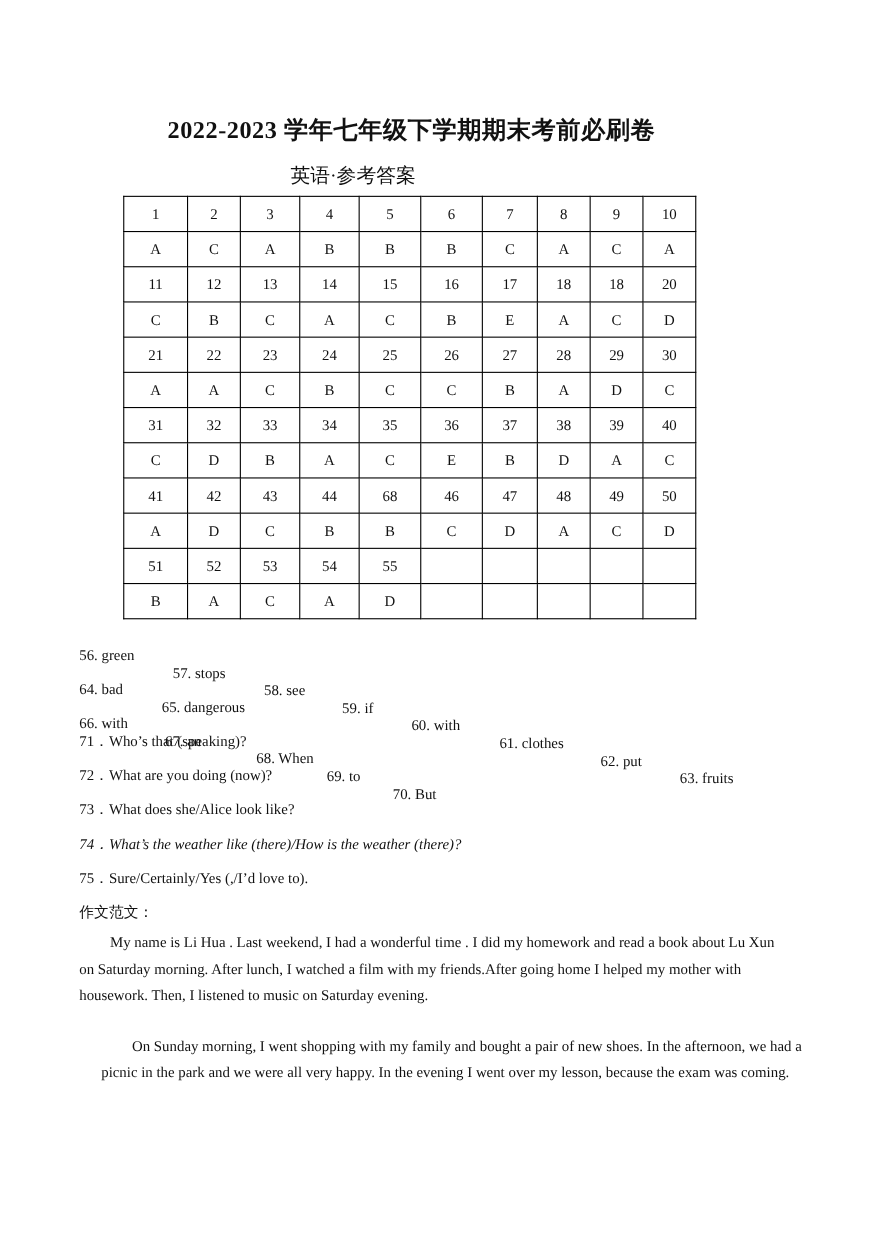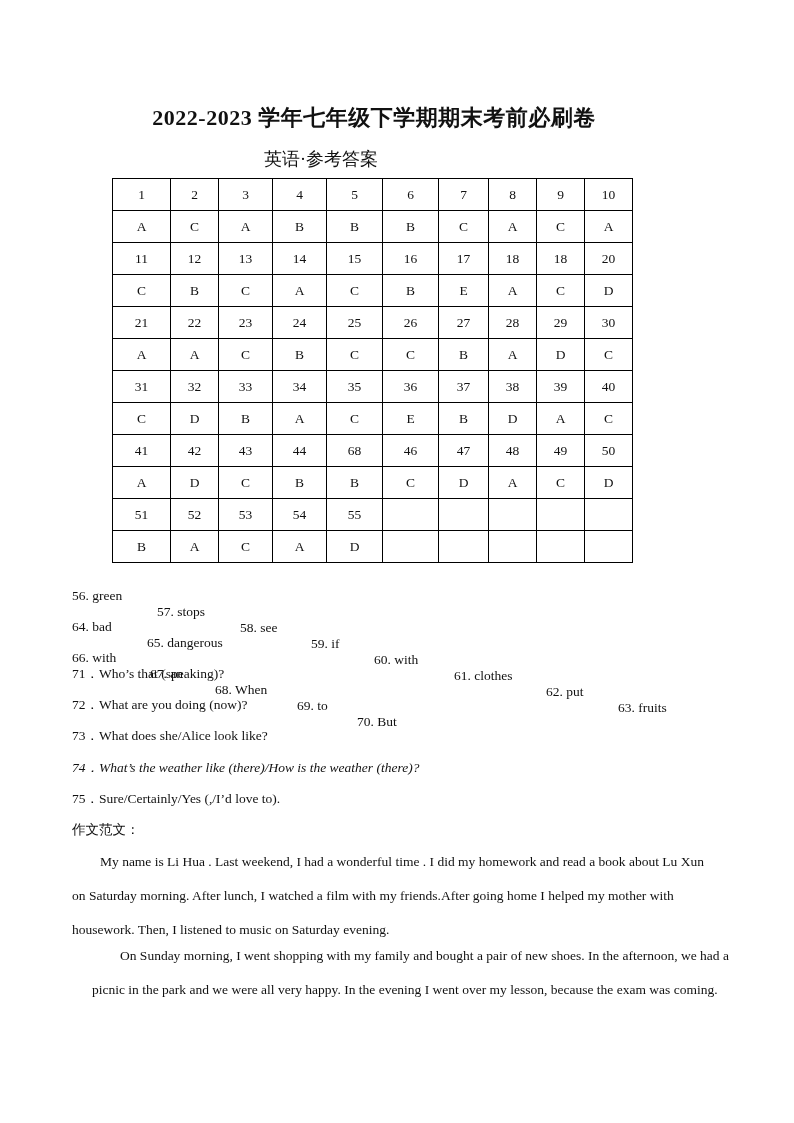--- a/index.html
+++ b/index.html
@@ -7,21 +7,21 @@
          font-family: "Liberation Serif", "DejaVu Serif", serif; color:#111; }
   .title { position:absolute; top:103px; left:0; width:794px; text-align:center;
            font-size:22px; font-weight:bold; letter-spacing:0.5px; }
   .title .t-inner { position:relative; left:-23px; }
   .subtitle { position:absolute; top:147px; left:0; width:690px; text-align:center; font-size:18px; }
   .subtitle .t-inner { position:relative; left:-24px; }
   table.answers { position:absolute; top:178px; left:112px; border-collapse:collapse; }
   table.answers td { border:1px solid #000; height:31px; text-align:center; vertical-align:middle;
                      font-size:13.5px; padding:0; }
   .line { position:absolute; left:72px; font-size:13.5px; white-space:pre; }
-  .para { position:absolute; left:72px; width:640px; font-size:13.5px; line-height:34px; }
+  .para { position:absolute; left:72px; width:640px; font-size:13.5px; line-height:24px; }
   .indent { display:inline-block; width:28px; }
 </style>
 </head>
 <body>
 
 <div class="title"><span class="t-inner">2022-2023 学年七年级下学期期末考前必刷卷</span></div>
 <div class="subtitle"><span class="t-inner">英语·参考答案</span></div>
 
 <table class="answers">
   <colgroup>
@@ -194,21 +194,21 @@
   <span style="position:absolute;left:474px">62. put</span>
   <span style="position:absolute;left:546px">63. fruits</span>
 </div>
 <div class="line" style="top:603px;">
   <span style="position:absolute;left:0">64. bad</span>
   <span style="position:absolute;left:75px">65. dangerous</span>
 </div>
 <div class="line" style="top:634px;">
   <span style="position:absolute;left:0">66. with</span>
   <span style="position:absolute;left:78px">67. an</span>
-  <span style="position:absolute;left:143px">68. When</span>
+  <span style="position:absolute;left:161px">68. When</span>
   <span style="position:absolute;left:225px">69. to</span>
   <span style="position:absolute;left:285px">70. But</span>
 </div>
 
 <div class="line" style="top:665px;">71．Who’s that (speaking)?</div>
 <div class="line" style="top:696px;">72．What are you doing (now)?</div>
 <div class="line" style="top:727px;">73．What does she/Alice look like?</div>
 <div class="line" style="top:759px;font-style:italic;">74．What’s the weather like (there)/How is the weather (there)?</div>
 <div class="line" style="top:790px;">75．Sure/Certainly/Yes (,/I’d love to).</div>
 

